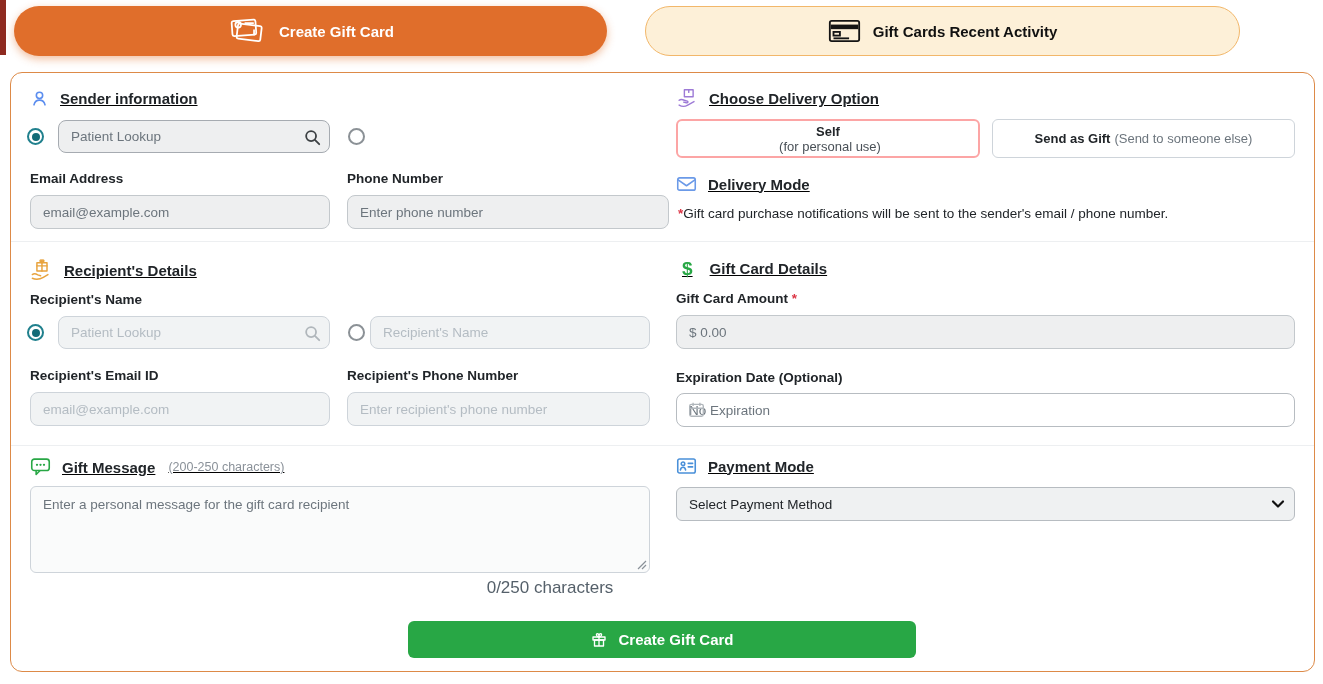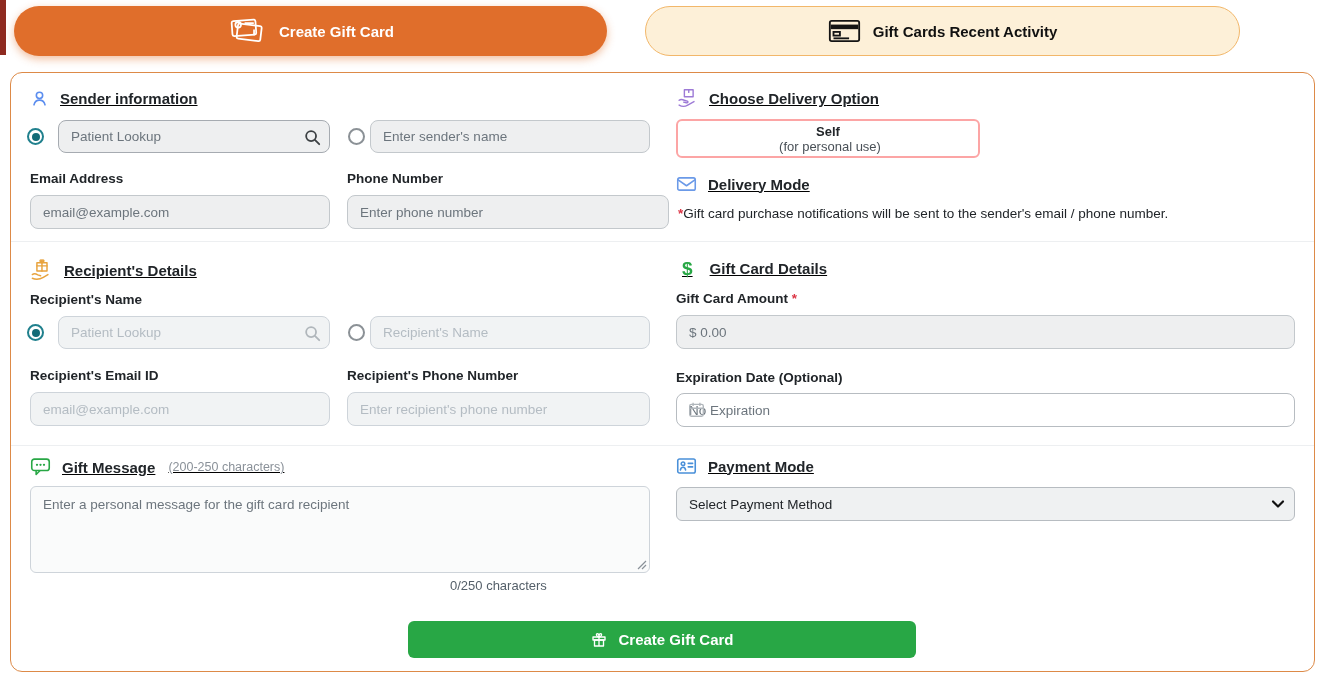--- a/index.html
+++ b/index.html
@@ -53,21 +53,21 @@
   .opt-selected { border:2px solid #fca5a5;flex-direction:column; }
   .opt-normal { border:1px solid #ced4da; }
   .opt-normal .sub { color:#6c757d; }
 
   .note { position:absolute; font-size:13.5px; color:#212529; }
 
   
   .msg-area { position:absolute; left:30px; top:486px; width:620px; height:87px; border:1px solid #ced4da; border-radius:6px; background:#fafbfb; resize:none; font-size:13.5px; color:#495057; padding:10px 12px; outline:none; font-family:"Liberation Sans", sans-serif; }
   .msg-area::placeholder { color:#6c757d; opacity:1; }
   .resize-handle { position:absolute; left:637px; top:560px; width:10px; height:10px; }
-  .char-count { position:absolute; left:450px; top:578px; width:200px; text-align:left; font-size:13px; color:#55606a; }
+  .char-count { position:absolute; left:450px; top:578px; width:200px; text-align:center; font-size:17px; color:#55606a; }
 
   
   .payment-select { position:absolute; left:676px; top:487px; width:619px; height:34px; border:1px solid #b7bcc1; border-radius:6px; background:#eff1f2; font-size:13.5px; color:#212529; padding:0 12px; appearance:none; -webkit-appearance:none; outline:none; font-family:"Liberation Sans", sans-serif; cursor:pointer; }
   .select-chevron { position:absolute; left:1270px; top:496px; width:16px; height:16px; pointer-events:none; }
 
   
   .submit-btn { position:absolute; left:408px; top:621px; width:508px; height:37px; background:#28a745; border:none; border-radius:6px; color:#fff; font-size:15px; font-weight:bold; display:flex; align-items:center; justify-content:center; gap:10px; cursor:pointer; font-family:"Liberation Sans", sans-serif; }
 </style>
 </head>
 <body>
@@ -117,21 +117,20 @@
 
   <div class="radio checked" style="left:27px; top:128px;"></div>
   <input class="inp lookup" style="left: 58px; top: 120px; width: 272px;" placeholder="Patient Lookup">
   <svg class="icon-in-input search-ic" style="left:303px; top:128px;" viewBox="0 0 20 20">
     <g fill="none" stroke="currentColor" stroke-width="2" stroke-linecap="round">
         <circle cx="9" cy="9" r="5.5"></circle>
         <path d="M13.5 13.5L18 18"></path>
       </g>
   </svg>
   <div class="radio" style="left:348px; top:128px;"></div>
-  <input class="inp" style="left: 370px; top: 120px; width: 280px;" placeholder="Enter sender's name">
 
   <div class="fld-label" style="left:30px; top:171px;">Email Address</div>
   <div class="fld-label" style="left:347px; top:171px;">Phone Number</div>
   <input class="inp" style="left: 30px; top: 195px; width: 300px; height: 34px;" placeholder="email@example.com">
   <input class="inp" style="left: 347px; top: 195px; width: 322px; height: 34px;" placeholder="Enter phone number">
 
   <div class="sec-header" style="left:676px; top:88px;">
     <svg width="22" height="21" viewBox="0 0 24 24">
       <g fill="none" stroke="#9d7ad6" stroke-width="1.6" stroke-linejoin="round" stroke-linecap="round">
         <rect x="9" y="2" width="10" height="8"></rect>
@@ -139,20 +138,24 @@
         <path d="M3 14c2-1.6 3.8-1 6 0l3.2 1c1.5.5 1 2.4-1 1.9l-3-.7"></path>
         <path d="M3 19.5c3 1.8 6.8 1.8 9.8 0l7.2-4"></path>
       </g>
     </svg>
     <span class="sec-title">Choose Delivery Option</span>
   </div>
 
   <div class="opt-btn opt-selected" style="left:676px; top:119px; width:304px;">
     <span class="main">Self</span>
     <span class="sub">(for personal use)</span>
+  </div>
+  <div class="opt-btn opt-normal" style="left:992px; top:119px; width:303px;">
+    <span class="main">Send as Gift</span>
+    <span class="sub">(Send to someone else)</span>
   </div>
 
   <div class="sec-header" style="left:676px; top:175px;">
     <svg width="21" height="18" viewBox="0 0 24 20">
       <g fill="none" stroke="#6b9ae8" stroke-width="1.8" stroke-linejoin="round">
         <rect x="2" y="3" width="20" height="14" rx="2"></rect>
         <path d="M2 5l10 7 10-7"></path>
       </g>
     </svg>
     <span class="sec-title">Delivery Mode</span>

